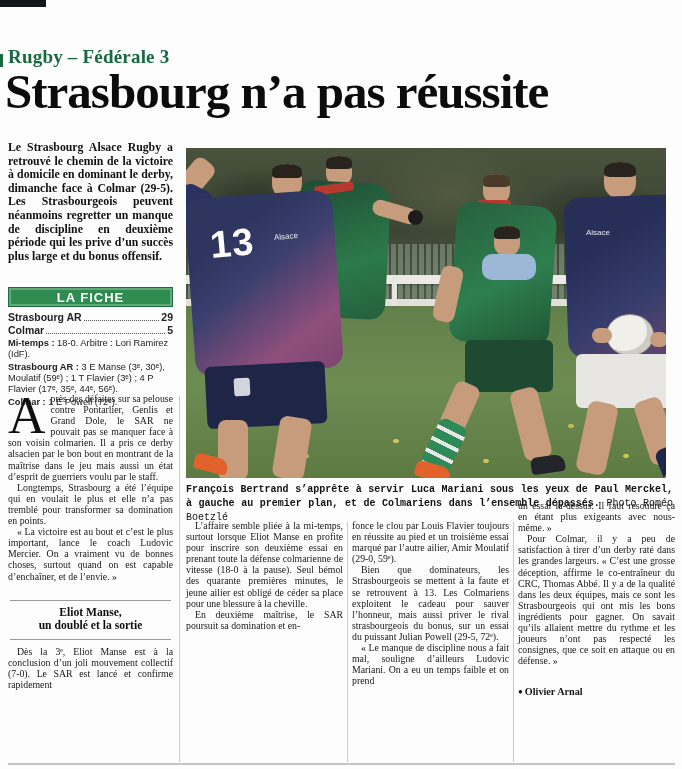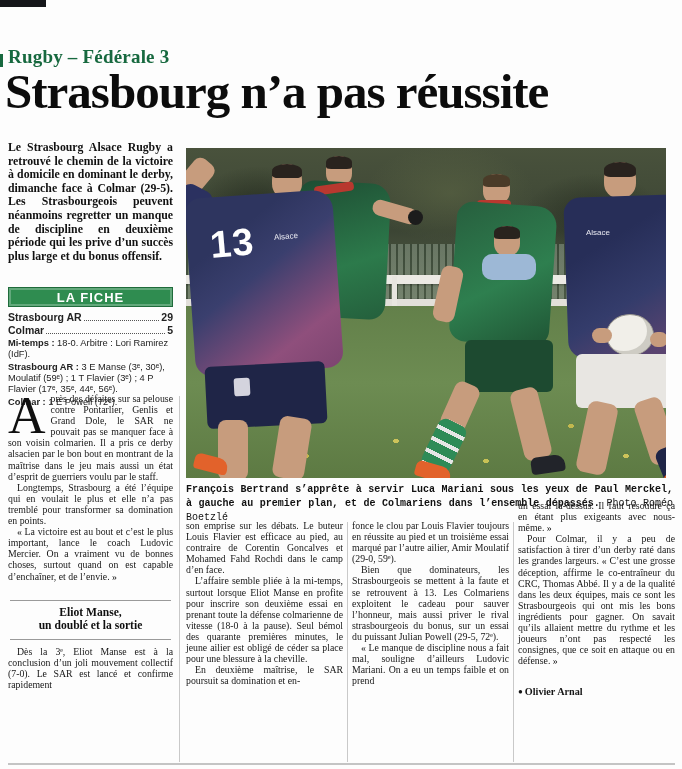--- a/index.html
+++ b/index.html
@@ -213,21 +213,20 @@
   <p class="ind">Longtemps, Strasbourg a été l’équipe qui en voulait le plus et elle n’a pas tremblé pour transformer sa domination en points.</p>
   <p class="ind">« La victoire est au bout et c’est le plus important, lance le coach Ludovic Mercier. On a vraiment vu de bonnes choses, surtout quand on est capable d’enchaîner, et de l’envie. »</p>
   <div class="subhead-block">
     <div class="subhead">Eliot Manse,
 un doublé et la sortie</div>
   </div>
   <p class="ind">Dès la 3ᵉ, Eliot Manse est à la conclusion d’un joli mouvement collectif (7-0). Le SAR est lancé et confirme rapidement</p>
 </div>
 
 <div class="abs col col2">
-  <p>son emprise sur les débats. Le buteur Louis Flavier est efficace au pied, au contraire de Corentin Goncalves et Mohamed Fahd Rochdi dans le camp d’en face.</p>
   <p class="ind">L’affaire semble pliée à la mi-temps, surtout lorsque Eliot Manse en profite pour inscrire son deuxième essai en prenant toute la défense colmarienne de vitesse (18-0 à la pause). Seul bémol des quarante premières minutes, le jeune ailier est obligé de céder sa place pour une blessure à la cheville.</p>
   <p class="ind">En deuxième maîtrise, le SAR poursuit sa domination et en-</p>
 </div>
 
 <div class="abs col col3">
   <p>fonce le clou par Louis Flavier toujours en réussite au pied et un troisième essai marqué par l’autre ailier, Amir Moulatif (29-0, 59ᵉ).</p>
   <p class="ind">Bien que dominateurs, les Strasbourgeois se mettent à la faute et se retrouvent à 13. Les Colmariens exploitent le cadeau pour sauver l’honneur, mais aussi priver le rival strasbourgeois du bonus, sur un essai du puissant Julian Powell (29-5, 72ᵉ).</p>
   <p class="ind">« Le manque de discipline nous a fait mal, souligne d’ailleurs Ludovic Mariani. On a eu un temps faible et on prend</p>
 </div>
 

